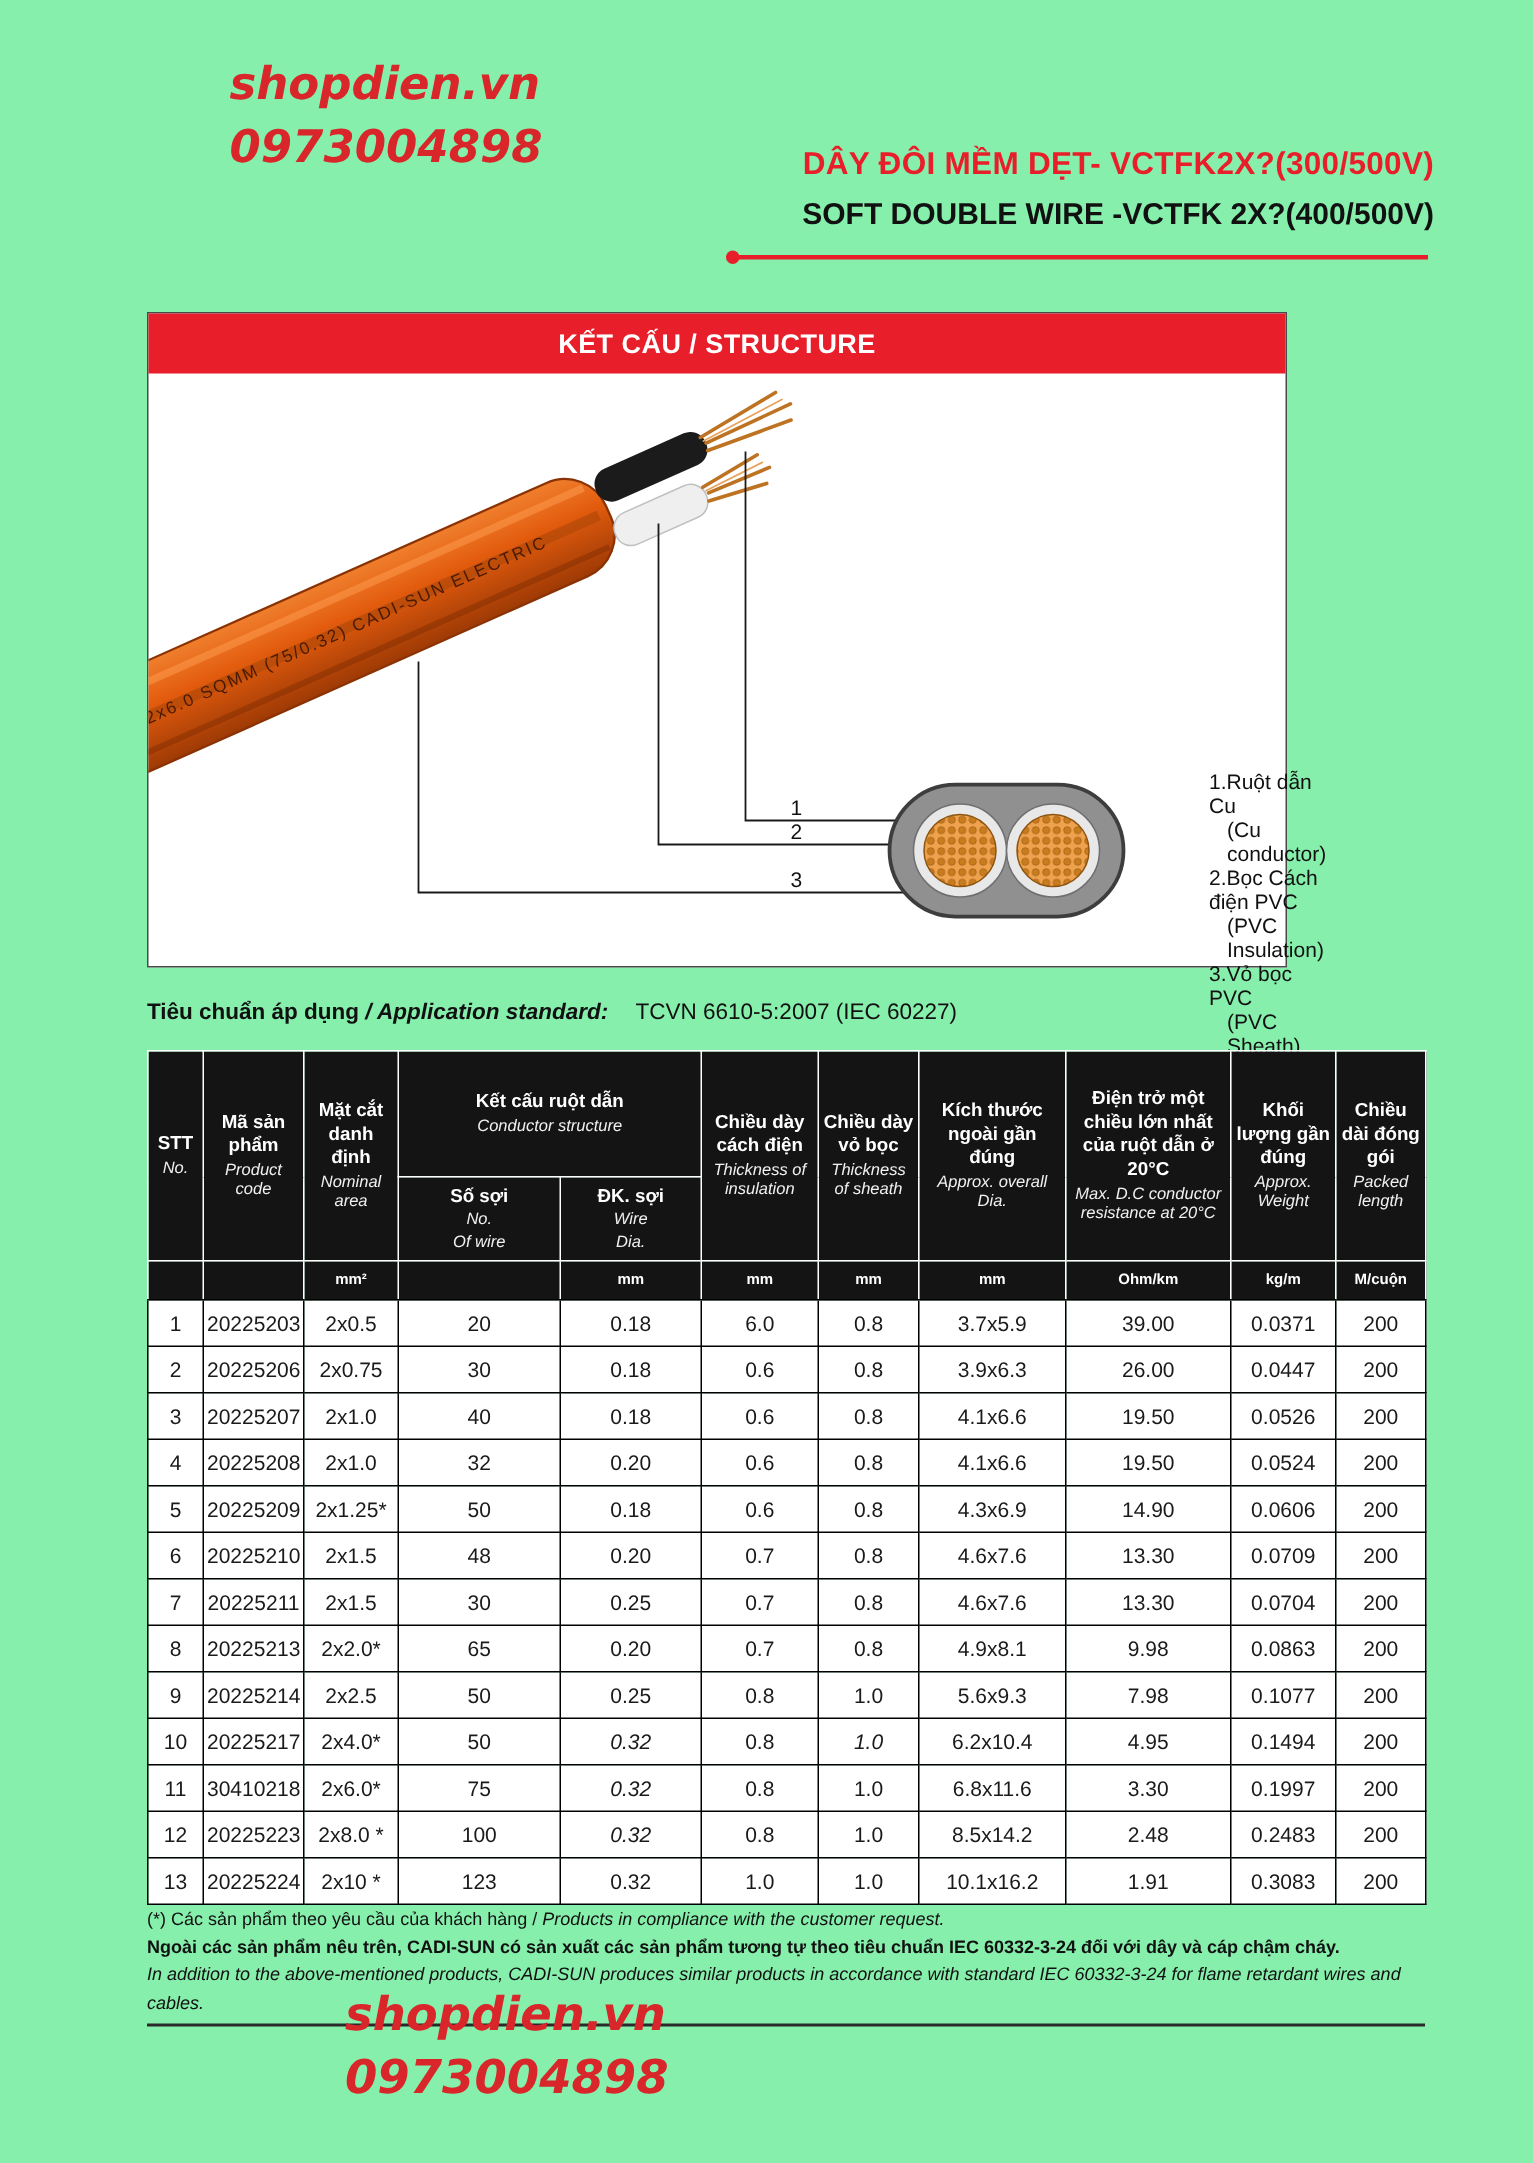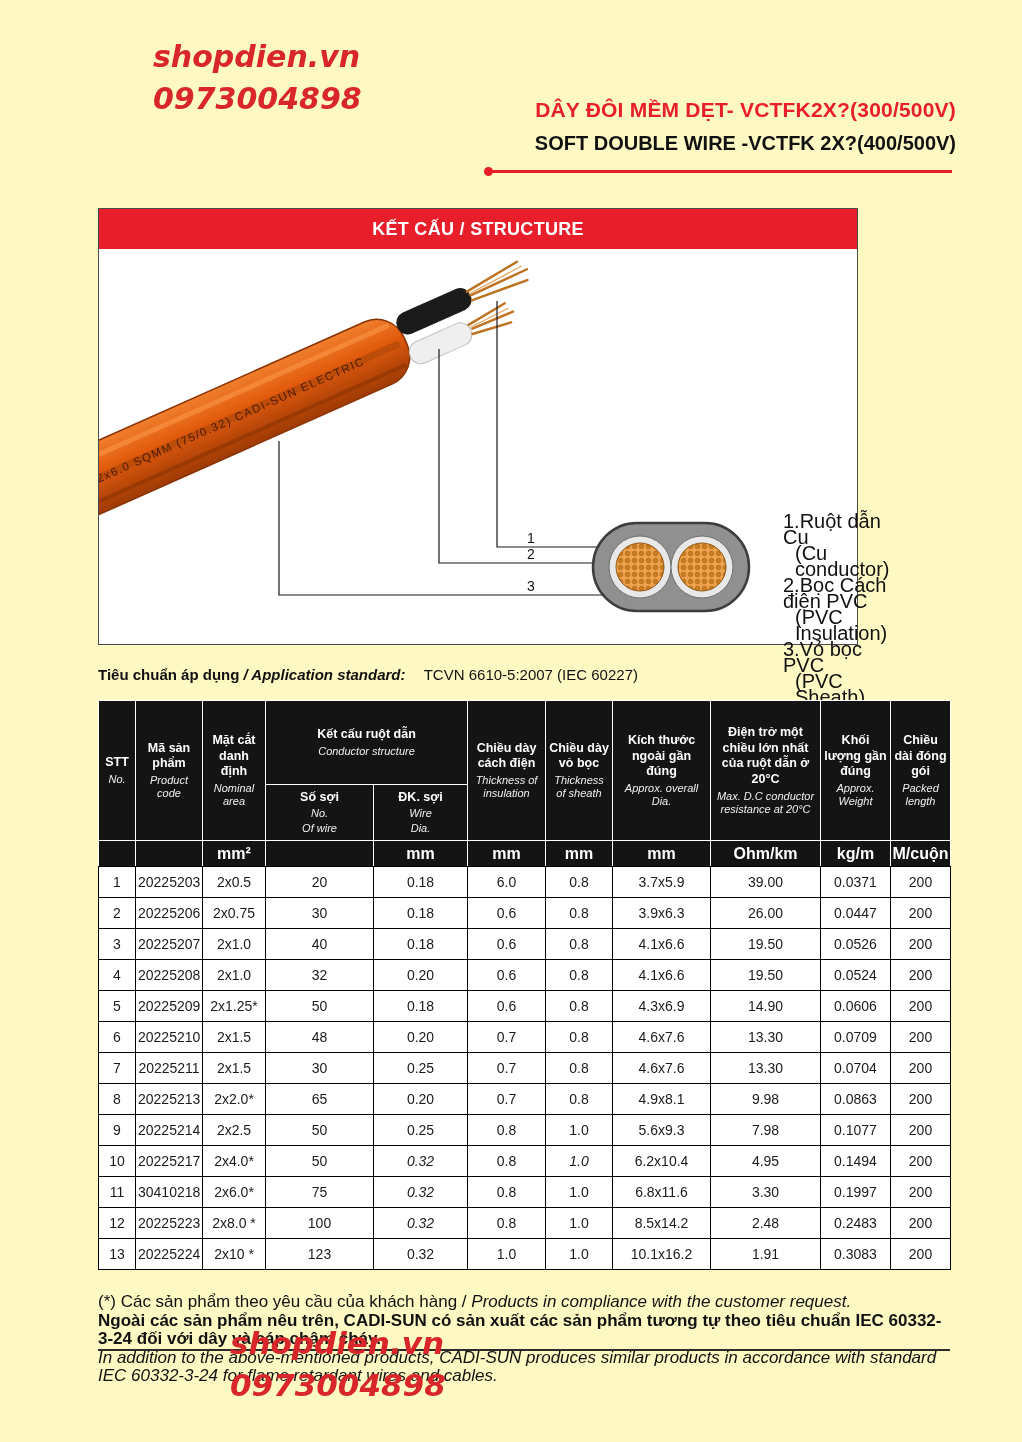--- a/index.html
+++ b/index.html
@@ -1,61 +1,61 @@
 <!DOCTYPE html>
 <html><head>
 <meta charset="utf-8">
 <title>VCTFK Catalog Page</title>
 <style>
   html,body{margin:0;padding:0;background:#fff;}
   .page{
-    position:relative; width:1022px; height:1442px; background:#fef9c3;
+    position:relative; width:1022px; height:1442px; background:#86efac;
     font-family:"Liberation Sans", sans-serif; overflow:hidden; color:#111;
   }
   
   .wm{position:absolute; color:#d8262b; font-weight:bold; font-style:italic;
       font-family:"DejaVu Sans", sans-serif; line-height:42px;}
   .wm-top{left:153px; top:36px; font-size:30px;}
   .wm-bottom{left:230px; top:1322px; font-size:31px;}
   
   .title-block{position:absolute; right:66px; top:98px; text-align:right;}
   .title-vi{color:#e81f2a; font-size:21px; font-weight:bold; letter-spacing:0.2px;}
   .title-en{color:#111; font-size:20px; font-weight:bold; margin-top:10px;}
   .title-rule{position:absolute; left:487px; right:70px; top:170px; height:3px; background:#e81f2a;}
   .rule-dot{position:absolute; left:-3px; top:-3px; width:9px; height:9px; border-radius:50%; background:#e81f2a;}
   
   .structure-box{position:absolute; left:98px; top:208px; width:760px; height:437px;
     border:1px solid #4a4a4a; box-sizing:border-box; background:#fff;}
   .structure-header{height:40px; background:#e81f2a; color:#fff; display:flex;
     align-items:center; justify-content:center; font-weight:bold; font-size:18px; letter-spacing:0.3px;}
   .structure-content{position:relative; width:100%; height:395px;}
   .cable-art{position:absolute; left:0; top:0; width:850px; height:395px;}
-  .legend{position:absolute; left:684px; top:264px; font-size:20px; line-height:16px; color:#111;}
+  .legend{position:absolute; left:707px; top:264px; font-size:14px; line-height:16px; color:#111;}
   .legend-sub{padding-left:12px;}
   
   .standard-line{position:absolute; left:98px; top:666px; font-size:15px; color:#111;}
   .std-vi{font-weight:bold;}
   .std-en{font-weight:bold; font-style:italic;}
   .std-val{margin-left:14px;}
   
   .spec-table{position:absolute; left:98px; top:700px; width:852px;
     border-collapse:collapse; table-layout:fixed; border:1px solid #000;}
   .spec-table th{background:#141414; color:#fff; border:1px solid #fff;
     padding:2px 3px; vertical-align:middle; font-weight:normal;}
   .spec-table thead tr.main-row{height:84px;}
   .spec-table thead tr.sub-row{height:56px;}
   .spec-table thead tr.units-row{height:26px;}
   .units-row td{background:#141414; color:#fff; border:1px solid #fff; border-bottom:1px solid #000;
-    font-weight:bold; font-size:16px; text-align:center; padding:1px;}
+    font-weight:bold; font-size:10px; text-align:center; padding:1px;}
   .h-vi{font-weight:bold; font-size:12.5px; line-height:1.25; text-align:center;}
   .h-en{font-style:italic; font-size:11px; line-height:1.2; margin-top:2px; text-align:center; color:#f0f0f0;}
   .spec-table tbody td{border:1px solid #000; text-align:center; height:30px;
     font-size:14px; color:#1a1a1a; padding:0 2px; background:#fff;}
   
-  .notes{position:absolute; left:98px; top:1270px; width:854px; font-size:17px; line-height:18.5px; color:#111;margin-top:23px;}
+  .notes{position:absolute; left:98px; top:1270px; width:854px; font-size:12px; line-height:18.5px; color:#111;}
   .note1 .it{font-style:italic;}
   .note2{font-weight:bold;}
   .note3{font-style:italic;}
   
   .footer-rule{position:absolute; left:98px; top:1349px; width:852px; height:2px; background:#2a2a2a;}
   .footer-brand{position:absolute; right:70px; top:1374px; font-weight:bold; color:#111;
     display:flex; align-items:baseline; font-size:19px;}
   .footer-brand .pg{font-size:22px; margin-left:6px;}
 </style>
 </head>

